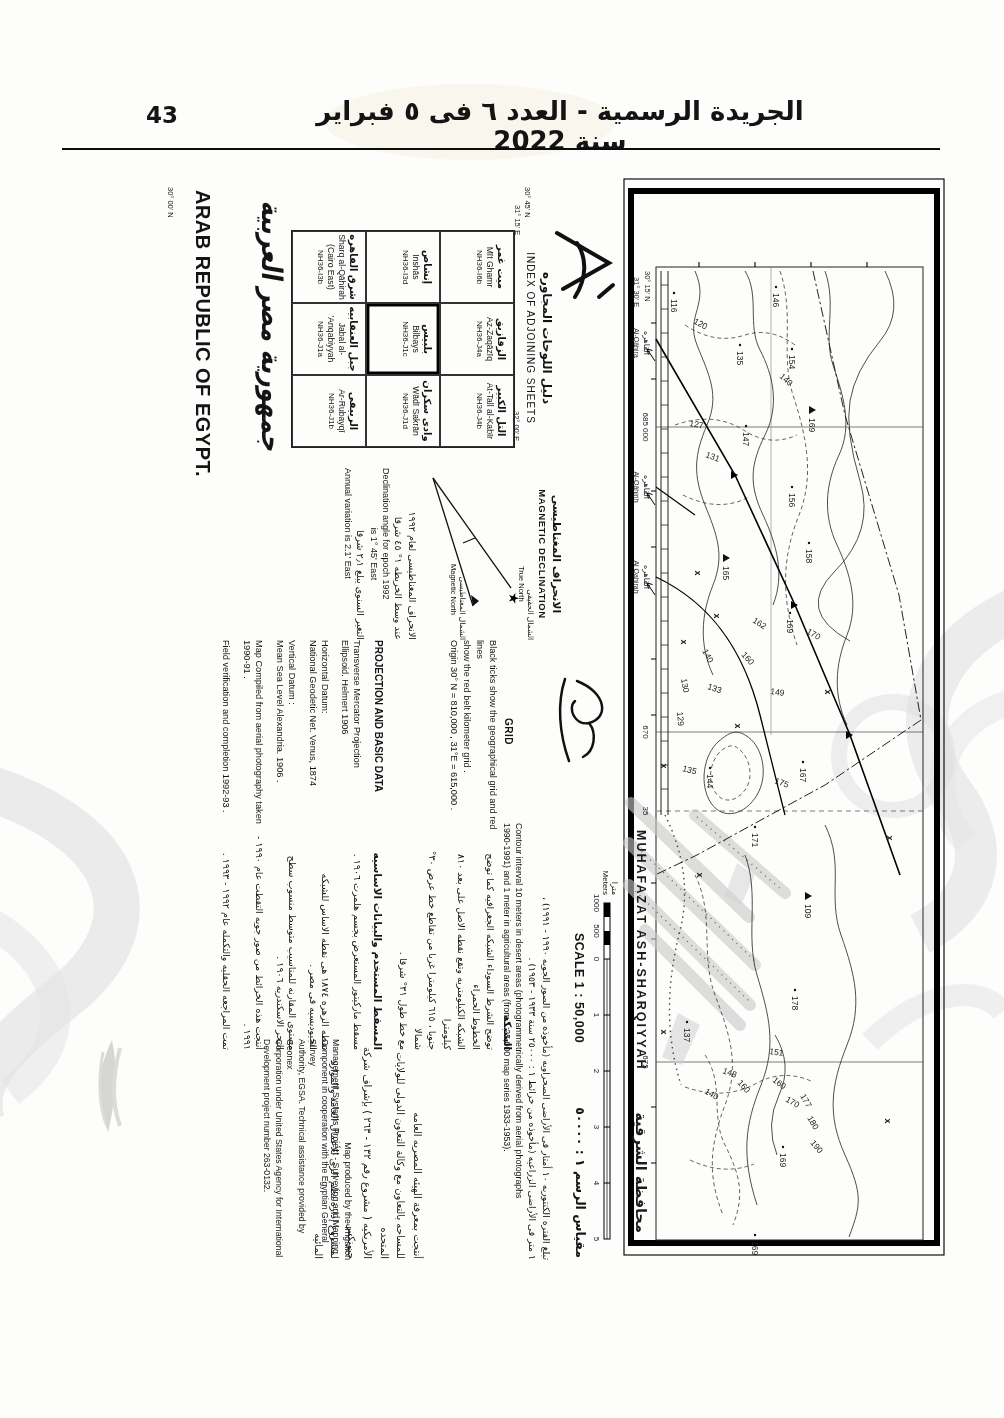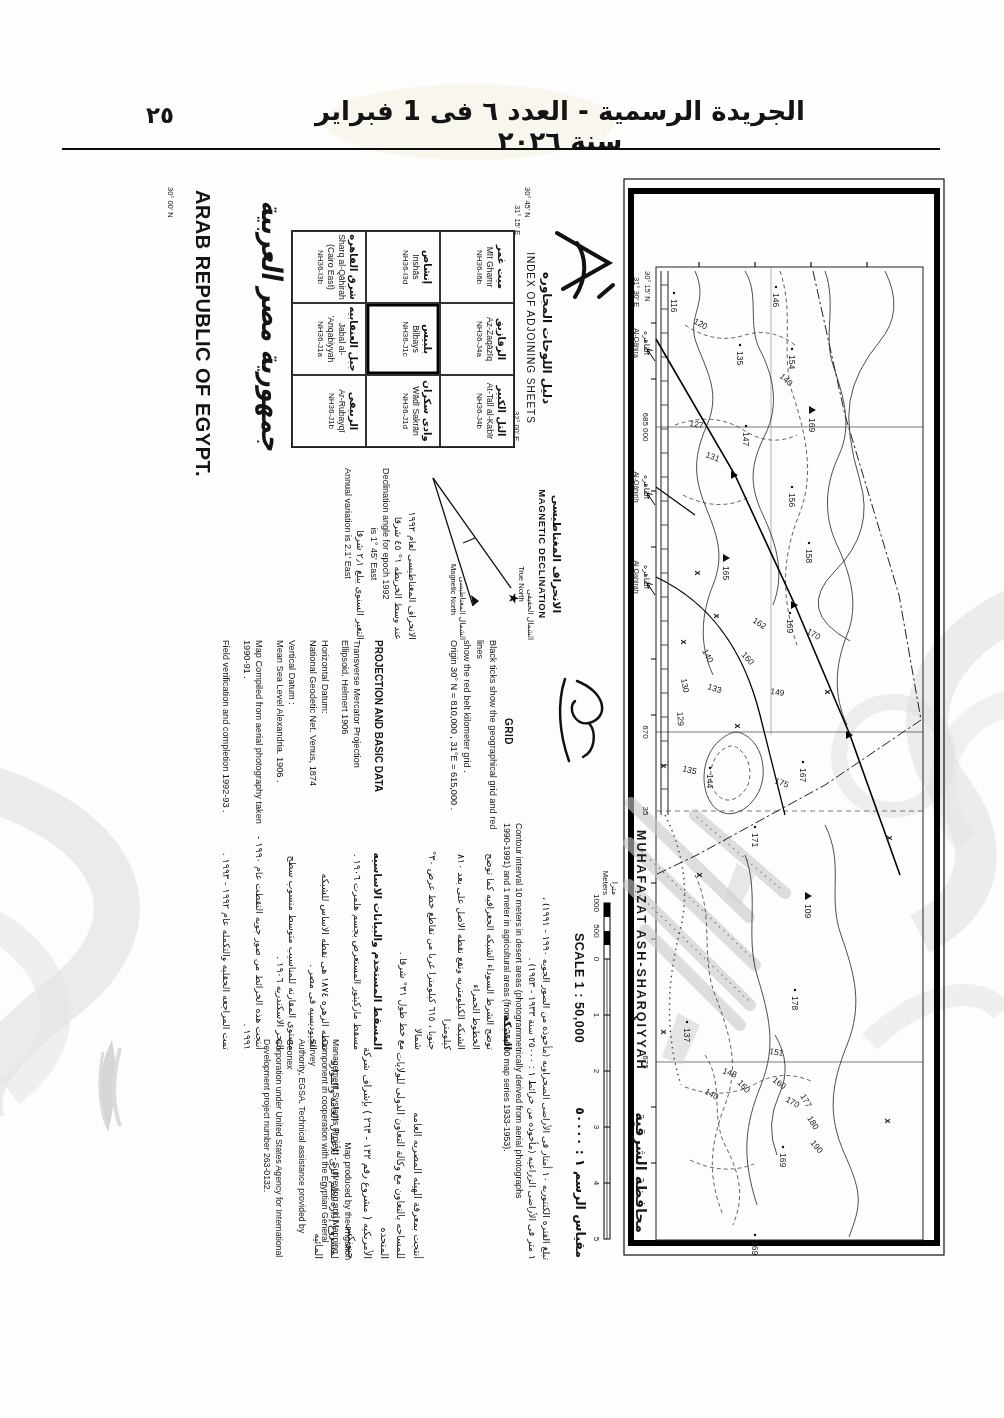--- a/index.html
+++ b/index.html
@@ -106,22 +106,22 @@
   <path d="M 1012 702 C 940 722 922 792 966 842" fill="none" stroke="#e5e5e5" stroke-width="26" opacity="0.55"></path>
   <circle cx="893" cy="756" r="54" fill="none" stroke="#dedede" stroke-width="16" opacity="0.5"></circle>
   <path d="M 870 1042 C 920 992 980 982 1002 1012" fill="none" stroke="#e1e1e1" stroke-width="22" opacity="0.5"></path>
   <g opacity="0.55">
     <path d="M 112 1040 C 96 1072 96 1102 108 1132 C 116 1100 118 1068 112 1040 Z" fill="#b5b5b5"></path>
     <path d="M 120 1048 C 112 1078 112 1104 120 1126" fill="none" stroke="#c0c0c0" stroke-width="4"></path>
     <path d="M 103 1052 C 98 1080 99 1104 106 1124" fill="none" stroke="#c0c0c0" stroke-width="3"></path>
   </g>
 </svg>
 
-<div id="page-number">٢٥</div>
-<div id="gazette-title">الجريدة الرسمية - العدد ٦ فى 1 فبراير سنة ٢٠٢٦</div>
+<div id="page-number">43</div>
+<div id="gazette-title">الجريدة الرسمية - العدد ٦ فى ٥ فبراير سنة 2022</div>
 <div id="header-rule"></div>
 
 <div id="stage">
 
   <svg id="map-canvas" width="1085" height="325" viewBox="0 0 1085 325">
 
     <rect x="4" y="1" width="1076" height="320" fill="none" stroke="#111" stroke-width="1.2"></rect>
     <rect x="16" y="8" width="1052" height="306" fill="none" stroke="#000" stroke-width="6"></rect>
     <rect x="92" y="22" width="973" height="267" fill="none" stroke="#222" stroke-width="1"></rect>
 

